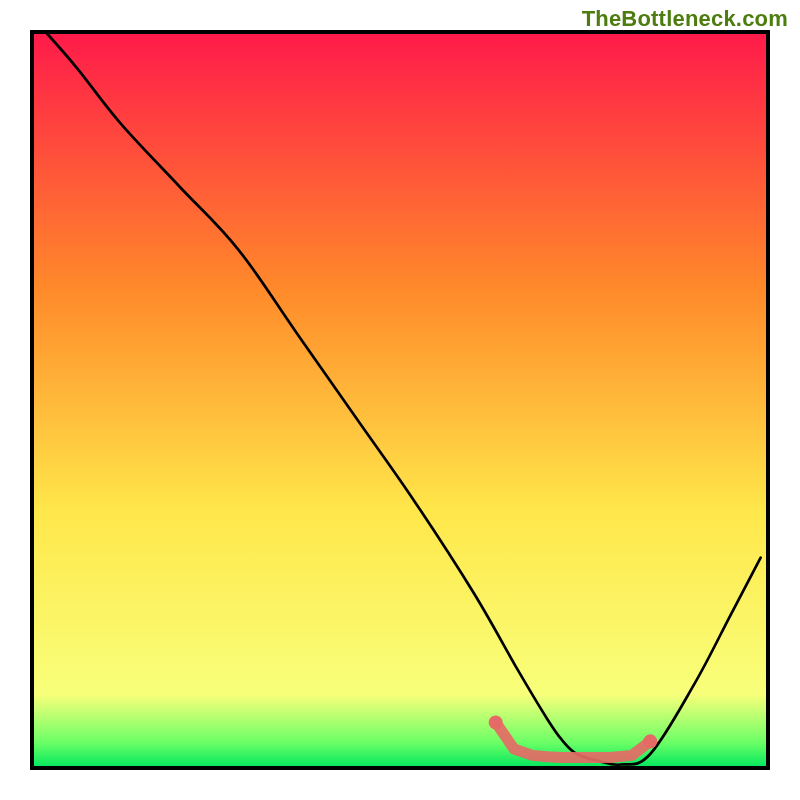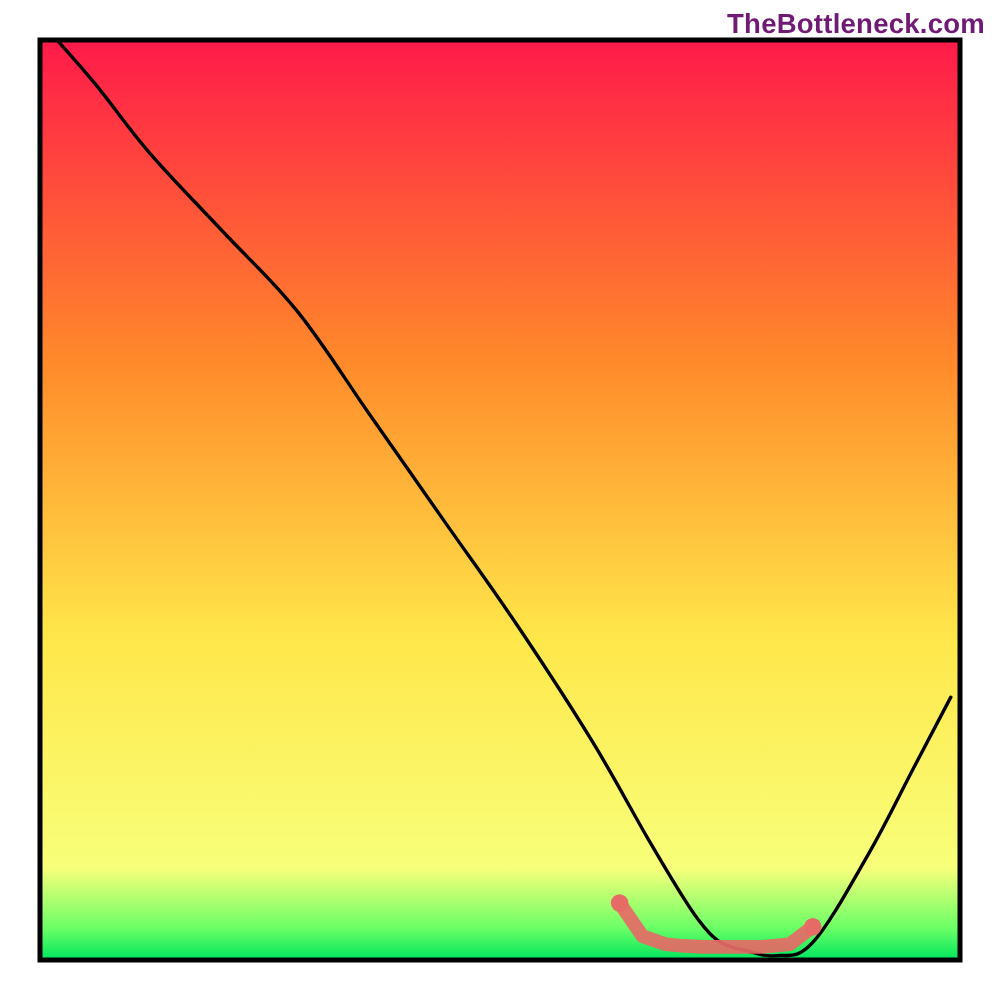--- a/index.html
+++ b/index.html
@@ -14,21 +14,21 @@
     position: relative;
     width: 800px;
     height: 800px;
   }
   .attribution {
     position: absolute;
     top: 6px;
     right: 12px;
     font-size: 22px;
     font-weight: bold;
-    color: #701a75;
+    color: #4d7c0f;
     letter-spacing: 0.2px;
   }
   svg {
     display: block;
   }
 </style>
 </head>
 <body>
 
 <div class="chart-container">

